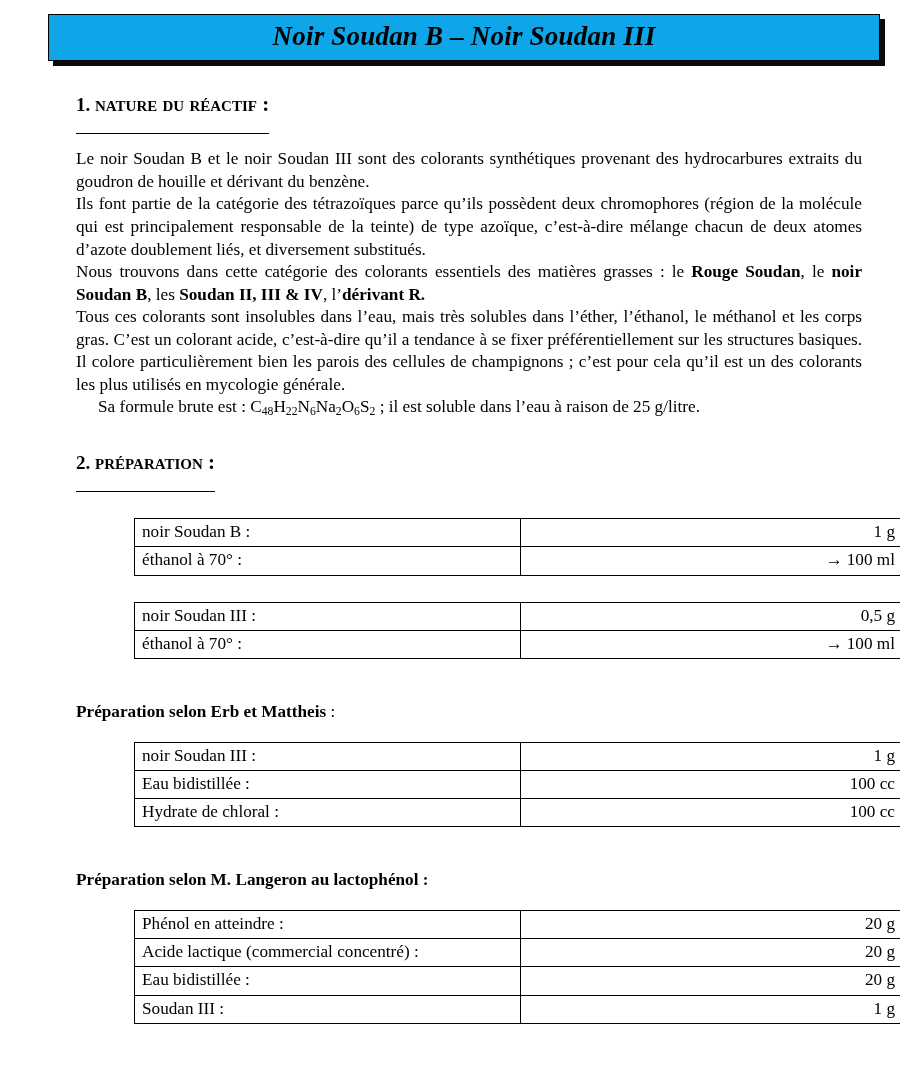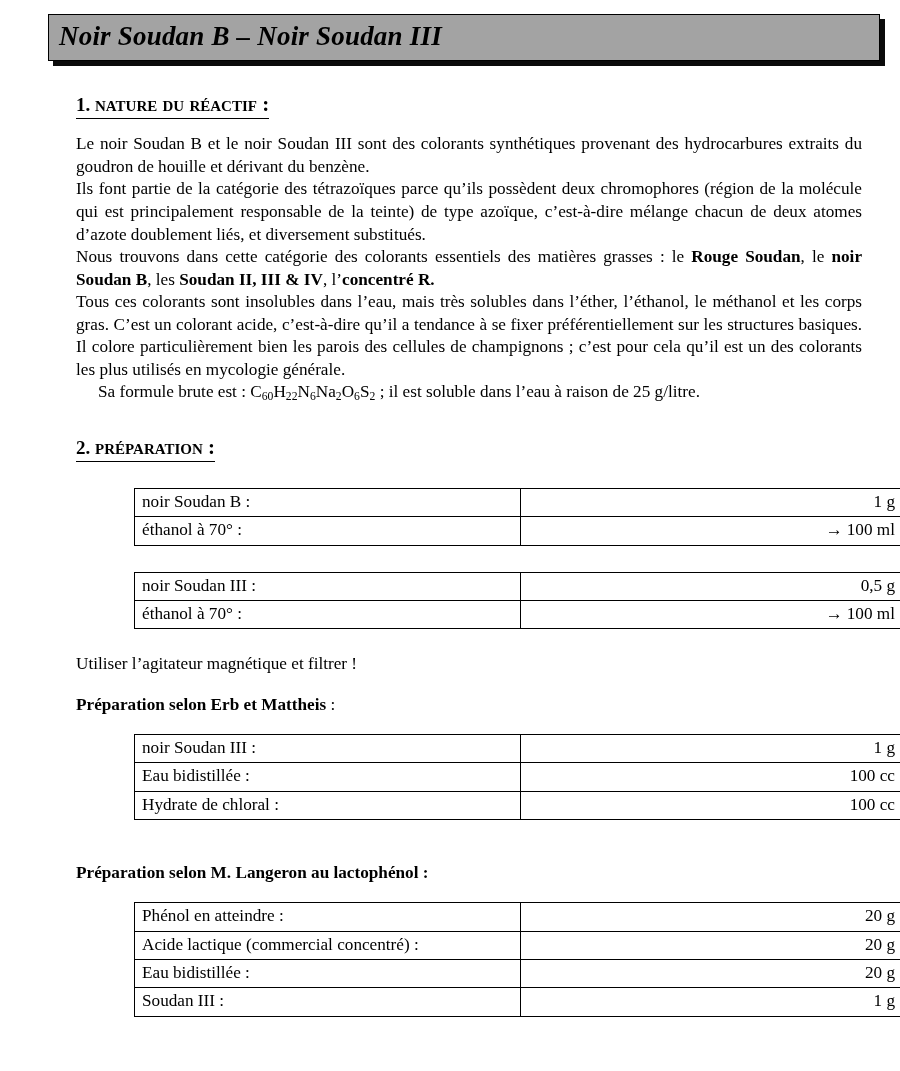--- a/index.html
+++ b/index.html
@@ -20,23 +20,24 @@
     height: 1071px;
     box-sizing: border-box;
   }
 
   
   .title-wrap {
     margin: 14px 20px 0 48px;
     position: relative;
   }
   .title-banner {
-    background: #a3a3a3;
+    background: #0ea5e9;
     border: 1px solid #000000;
     box-shadow: 5px 5px 0 0 #0b0b0b;
+    text-align: center;
     padding: 7px 10px 9px 10px;
     box-sizing: border-box;
   }
   .title-text {
     font-family: "Liberation Serif", "DejaVu Serif", serif;
     font-style: italic;
     font-weight: bold;
     font-size: 27px;
     letter-spacing: 0.2px;
     line-height: 1.08;
@@ -48,21 +49,21 @@
     margin: 0 38px 0 76px;
   }
 
   
   .section-head {
     font-weight: bold;
     font-size: 19px;
     margin: 30px 0 14px 0;
     display: inline-block;
     border-bottom: 1.6px solid #000000;
-    padding-bottom: 1px;
+    padding-bottom: 16px;
     line-height: 1.25;
   }
   .section-head .num { font-size: 19px; }
   .section-head .caps {
     font-variant: small-caps;
     text-transform: lowercase;
     font-size: 21px;
   }
   .head-row { line-height: 0; }
 
@@ -133,25 +134,25 @@
 
   <div class="content">
 
     <div class="head-row">
       <span class="section-head"><span class="num">1.</span>&nbsp;<span class="caps">Nature du réactif :</span></span>
     </div>
 
     <p class="body">Le noir Soudan B et le noir Soudan III sont des colorants synthétiques provenant des hydrocarbures extraits du goudron de houille et dérivant du benzène.</p>
     <p class="body">Ils font partie de la catégorie des tétrazoïques parce qu’ils possèdent deux chromophores (région de la molécule qui est principalement responsable de la teinte) de type azoïque, c’est-à-dire mélange chacun de deux atomes d’azote doublement liés, et diversement substitués.</p>
 
-    <p class="body"><span>Nous trouvons dans cette catégorie des colorants essentiels des matières grasses : le </span><b>Rouge Soudan</b><span>, le </span><b>noir Soudan B</b><span>, les </span><b>Soudan II, III &amp; IV</b><span>, l’</span><b>concentré R.</b></p>
+    <p class="body"><span>Nous trouvons dans cette catégorie des colorants essentiels des matières grasses : le </span><b>Rouge Soudan</b><span>, le </span><b>noir Soudan B</b><span>, les </span><b>Soudan II, III &amp; IV</b><span>, l’</span><b>dérivant R.</b></p>
 
     <p class="body">Tous ces colorants sont insolubles dans l’eau, mais très solubles dans l’éther, l’éthanol, le méthanol et les corps gras. C’est un colorant acide, c’est-à-dire qu’il a tendance à se fixer préférentiellement sur les structures basiques. Il colore particulièrement bien les parois des cellules de champignons ; c’est pour cela qu’il est un des colorants les plus utilisés en mycologie générale.</p>
 
-    <p class="body indent"><span>Sa formule brute est : </span><span><span>C</span><sub>60</sub><span>H</span><sub>22</sub><span>N</span><sub>6</sub><span>Na</span><sub>2</sub><span>O</span><sub>6</sub><span>S</span><sub>2</sub></span><span> ; il est soluble dans l’eau à raison de 25 g/litre.</span></p>
+    <p class="body indent"><span>Sa formule brute est : </span><span><span>C</span><sub>48</sub><span>H</span><sub>22</sub><span>N</span><sub>6</sub><span>Na</span><sub>2</sub><span>O</span><sub>6</sub><span>S</span><sub>2</sub></span><span> ; il est soluble dans l’eau à raison de 25 g/litre.</span></p>
 
     <div class="head-row">
       <span class="section-head"><span class="num">2.</span>&nbsp;<span class="caps">Préparation :</span></span>
     </div>
 
     <div class="spacer-sm"></div>
 
     <table class="recipe">
       <tbody>
         <tr>
@@ -175,21 +176,20 @@
         </tr>
         <tr>
           <td class="label">éthanol à 70° :</td>
           <td class="value">→ 100 ml</td>
         </tr>
       </tbody>
     </table>
 
     <div class="tbl-gap-after"></div>
 
-    <p class="body">Utiliser l’agitateur magnétique et filtrer !</p>
 
     <div class="spacer-md"></div>
 
     <p class="sub-head"><b>Préparation selon Erb et Mattheis</b><span> :</span></p>
 
     <div class="spacer-md"></div>
 
     <table class="recipe">
       <tbody>
         <tr>

